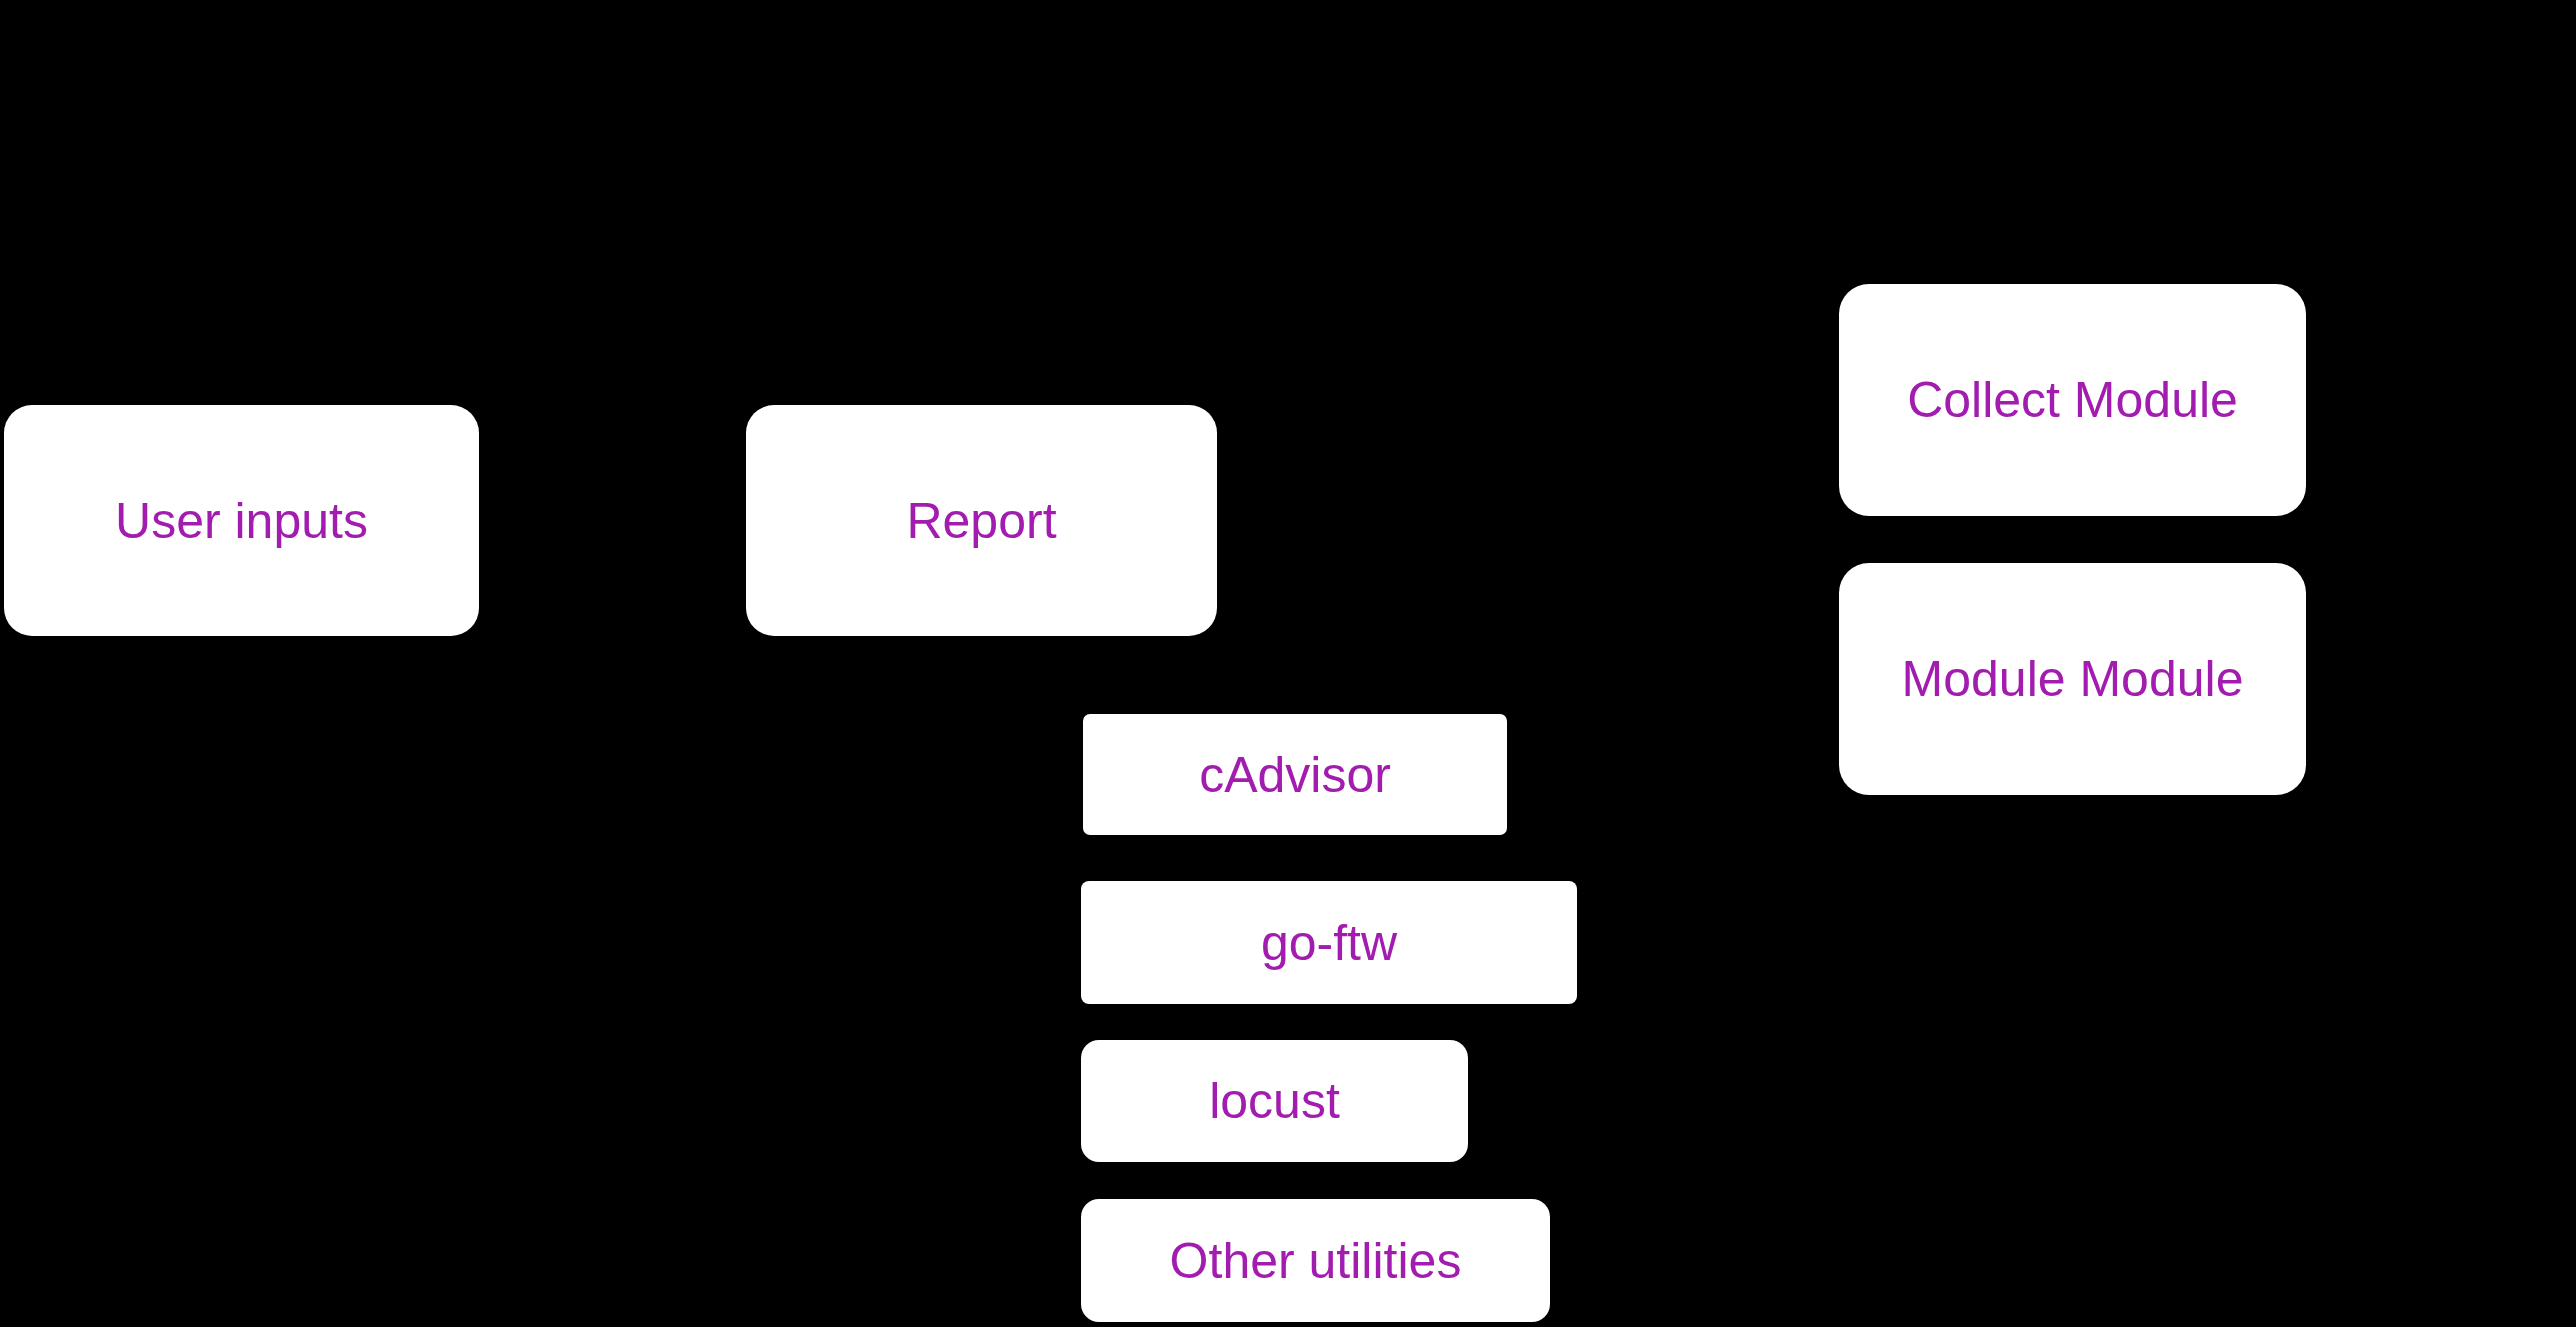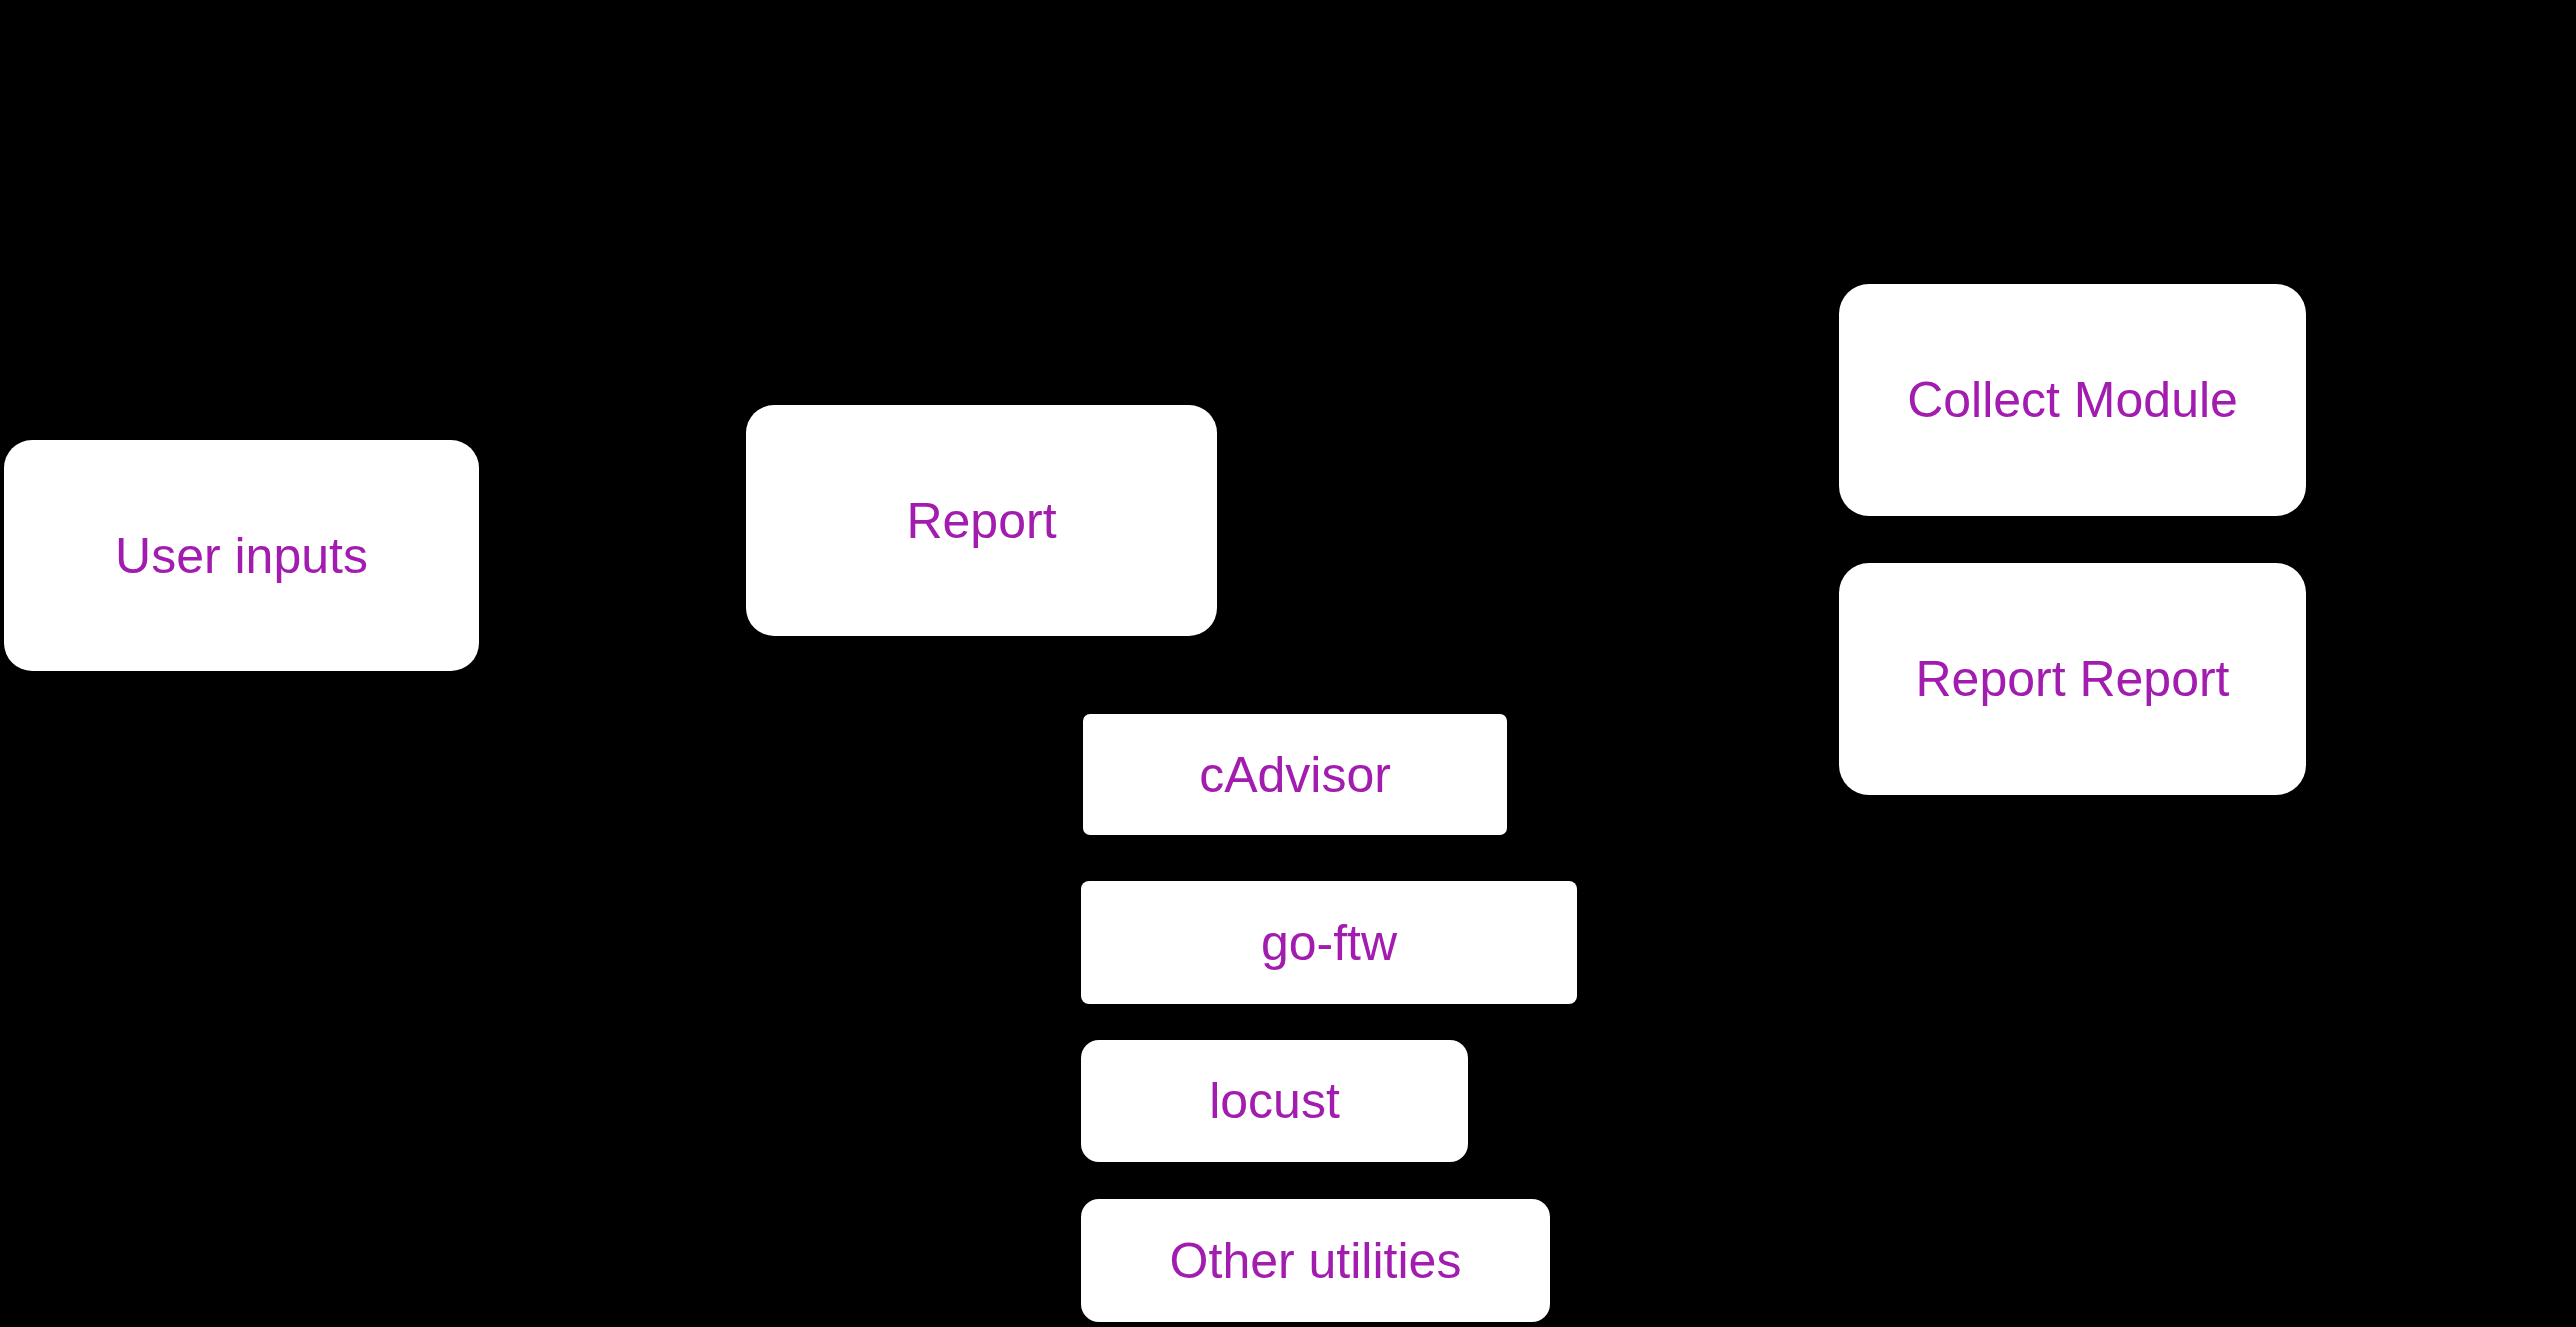--- a/index.html
+++ b/index.html
@@ -24,21 +24,21 @@
     justify-content: center;
     text-align: center;
     box-sizing: border-box;
   }
   .node .label {
     font-size: 50px;
     line-height: 1.2;
     white-space: nowrap;
   }
   
-  .node--user-inputs    { left: 4px;    top: 405px; width: 475px; height: 231px; border-radius: 28px; margin-top: 35px; }
+  .node--user-inputs    { left: 4px;    top: 405px; width: 475px; height: 231px; border-radius: 28px; }
   .node--utility        { left: 746px;  top: 405px; width: 471px; height: 231px; border-radius: 28px; }
   
   .node--collect-module { left: 1839px; top: 284px; width: 467px; height: 232px; border-radius: 30px; }
   .node--report-module  { left: 1839px; top: 563px; width: 467px; height: 232px; border-radius: 30px; }
   
   .node--cadvisor        { left: 1083px; top: 714px;  width: 424px; height: 121px; border-radius: 7px; }
   .node--go-ftw          { left: 1081px; top: 881px;  width: 496px; height: 123px; border-radius: 8px; justify-content: center; }
   .node--locust          { left: 1081px; top: 1040px; width: 387px; height: 122px; border-radius: 18px; }
   .node--other-utilities { left: 1081px; top: 1199px; width: 469px; height: 123px; border-radius: 18px; }
 </style>
@@ -53,21 +53,21 @@
 
   <div class="node node--utility">
     <span class="label">Report</span>
   </div>
 
   <div class="node node--collect-module">
     <span class="label">Collect Module</span>
   </div>
 
   <div class="node node--report-module">
-    <span class="label">Report Report</span>
+    <span class="label">Module Module</span>
   </div>
 
   <div class="node node--cadvisor">
     <span class="label">cAdvisor</span>
   </div>
 
   <div class="node node--go-ftw">
     <span class="label">go-ftw</span>
   </div>
 

